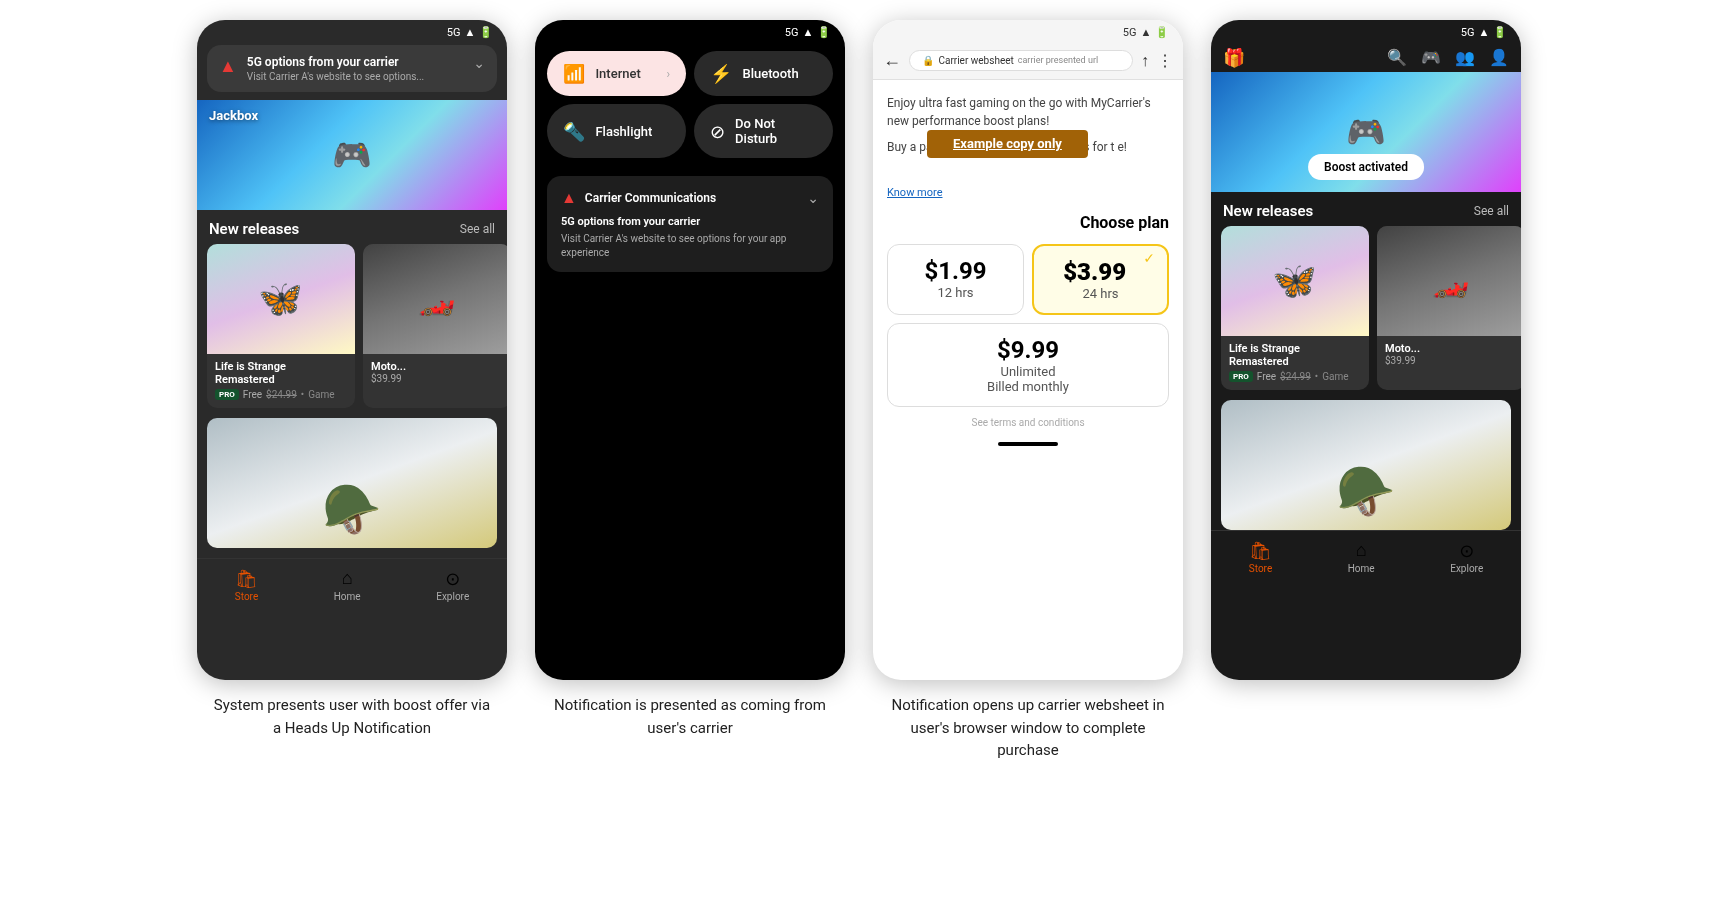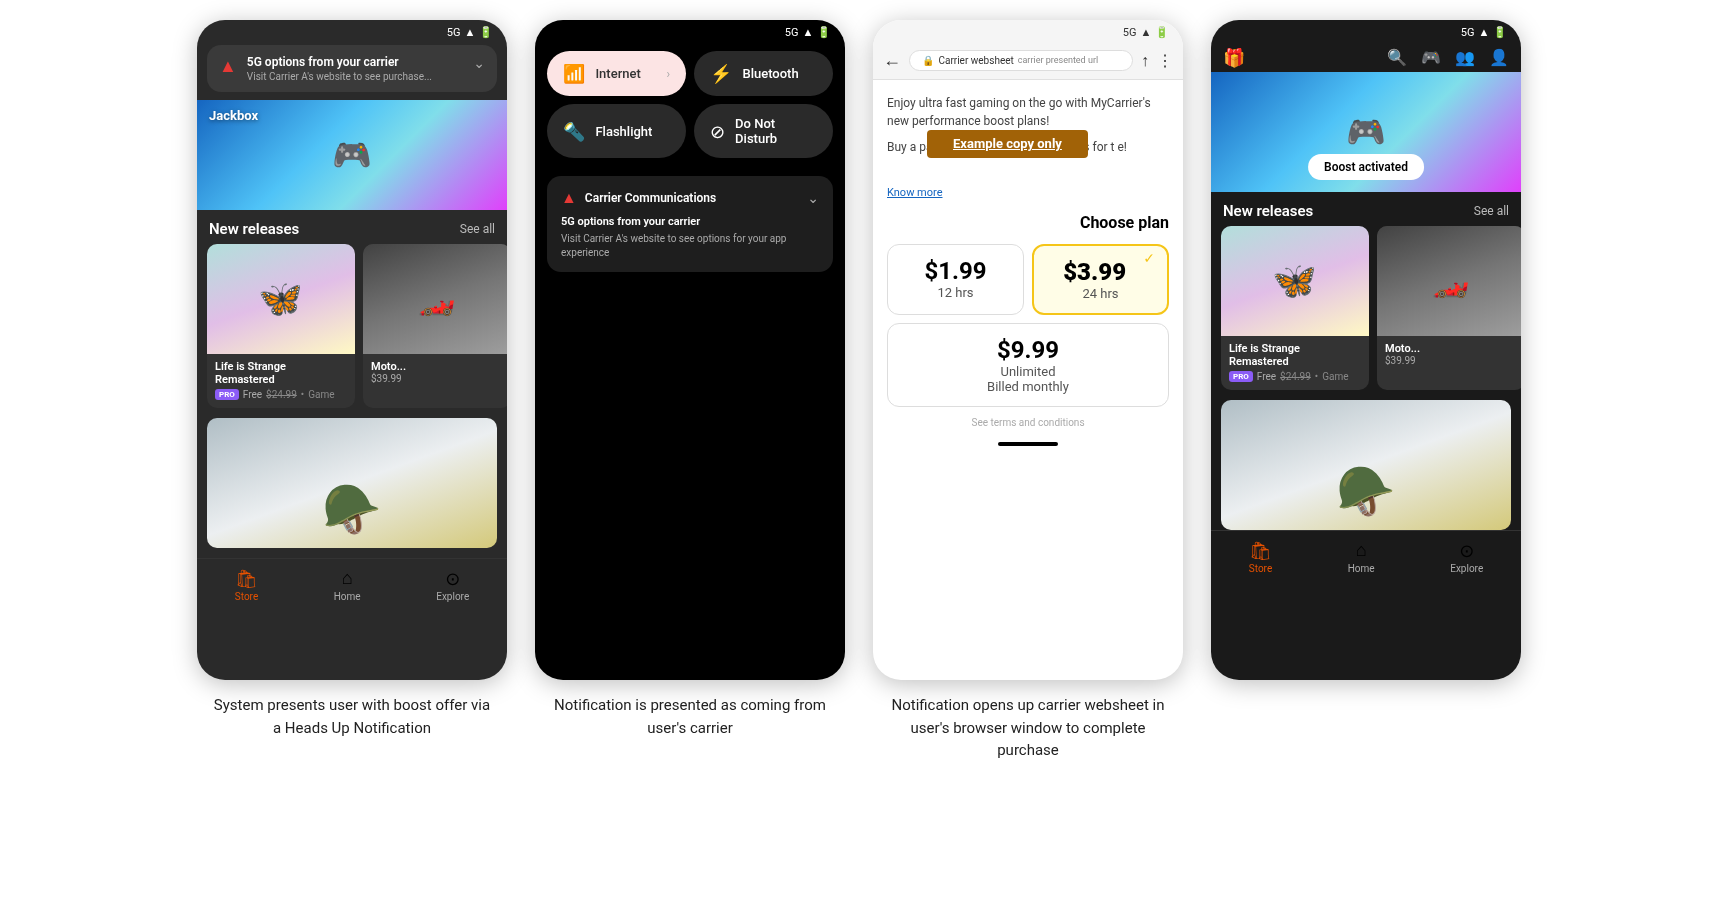--- a/index.html
+++ b/index.html
@@ -120,21 +120,21 @@
       font-size: 28px;
       position: relative;
     }
     .game-card-img.moto {
       background: linear-gradient(160deg, #424242 0%, #757575 50%, #9e9e9e 100%);
     }
     .game-card-info { padding: 6px 8px 8px; }
     .game-title { color: #fff; font-size: 11px; font-weight: 600; }
     .game-meta { display: flex; align-items: center; gap: 4px; margin-top: 3px; }
     .pro-badge {
-      background: #8b5cf6;
+      background: #14532d;
       color: #fff;
       font-size: 8px;
       font-weight: 700;
       padding: 1px 4px;
       border-radius: 3px;
     }
     .game-price { color: #aaa; font-size: 10px; }
     .game-price s { color: #888; }
     .game-type { color: #888; font-size: 10px; }
     .large-card {
@@ -334,21 +334,21 @@
       <div class="status-bar">
         <span>5G</span>
         <span>▲</span>
         <span>🔋</span>
       </div>
 
       <div class="notification-card">
         <div class="notif-icon">▲</div>
         <div class="notif-text">
           <div class="notif-title">5G options from your carrier</div>
-          <div class="notif-sub">Visit Carrier A's website to see purchase...</div>
+          <div class="notif-sub">Visit Carrier A's website to see options...</div>
         </div>
         <div class="notif-chevron">⌄</div>
       </div>
 
       <div class="banner-img">
         <div class="banner-text">Jackbox</div>
         <span style="font-size:32px;">🎮</span>
       </div>
 
       <div class="section-header">

